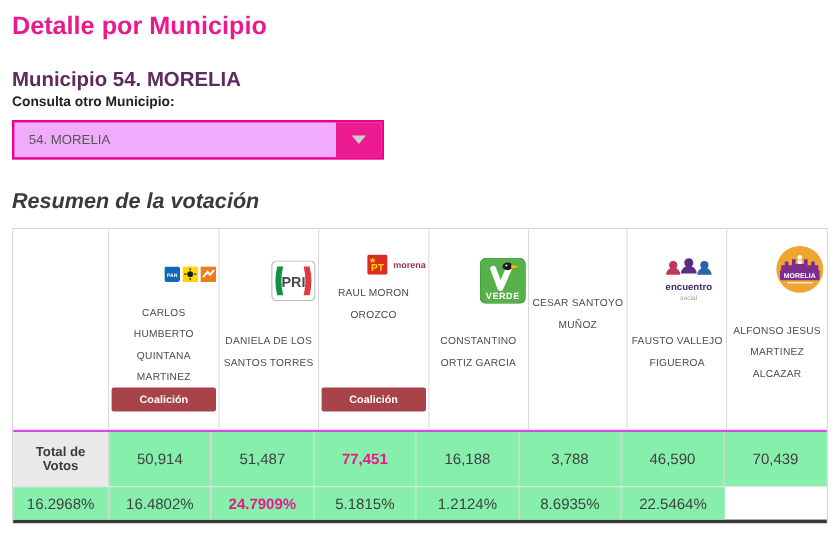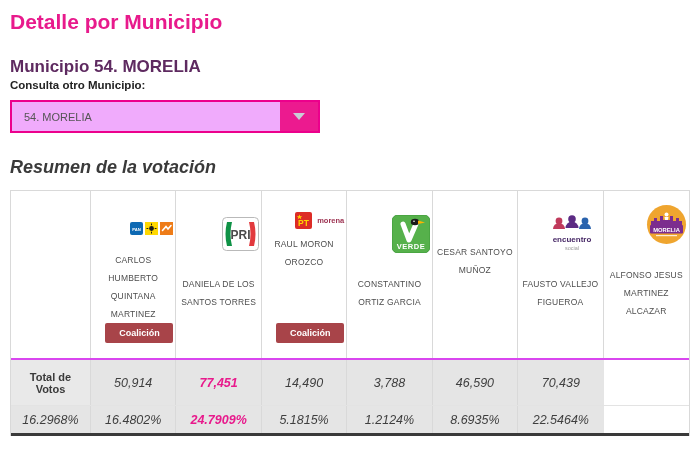--- a/index.html
+++ b/index.html
@@ -29,31 +29,31 @@
   .trow > div{border-right:1px solid #d9d9d9;}
   .trow > div:last-child{border-right:none;}
 
   .hcell{min-height:131px;box-sizing:border-box;display:flex;flex-direction:column;
     align-items:flex-end;text-align:center;padding:14px 2px 10px 2px;background:#fff;}
   .hcell.centered{justify-content:center;padding-top:4px;padding-bottom:32px;gap:18px;}
   .logo-box{height:46px;display:flex;align-items:center;justify-content:center;gap:2px;}
   .name{font-size:8.5px;color:#4d4d4d;line-height:18px;letter-spacing:.2px;}
   .coal-btn{margin-top:auto;margin-bottom:5px;background:#a84449;color:#fff;
     font-size:9px;font-weight:bold;font-family:"Liberation Sans",sans-serif;
-    padding:5px 0;width:68px;border:none;border-radius:2px;cursor:pointer;}
+    padding:5px 0;width:87px;border:none;border-radius:2px;cursor:pointer;}
   .morena-txt{font-size:7.5px;font-weight:bold;color:#9c3150;margin-left:3px;}
 
   .total-row{border-top:2px solid #d946ef;}
   .total-row > div{min-height:45px;}
   .pct-row{border-top:1px solid #e3e3e3;border-bottom:3px solid #3a3a3a;}
   .pct-row > div{min-height:27px;}
   .label-cell{background:#e9e9e9;display:flex;align-items:center;justify-content:center;
     text-align:center;font-size:11px;font-weight:bold;color:#3a3a3a;padding:2px 6px;box-sizing:border-box;}
-  .val-cell{background:#e5e5e5;display:flex;align-items:center;justify-content:center;
-    font-size:12.5px;color:#3f3f3f;font-style:italic;}
+  .val-cell{background:#86efac;display:flex;align-items:center;justify-content:center;
+    font-size:12.5px;color:#3f3f3f;}
   .hl{color:#e81a8c;font-weight:bold;}
 </style>
 </head>
 <body>
 
 <div class="page">
 
   <h1 class="title">Detalle por Municipio</h1>
   <h2 class="muni">Municipio 54. MORELIA</h2>
   <div class="consulta">Consulta otro Municipio:</div>
@@ -168,22 +168,23 @@
             <rect x="10" y="31" width="21" height="1.2" fill="#fff" opacity="0.8"></rect>
           </svg>
         </div>
         <div class="name">ALFONSO JESUS MARTINEZ ALCAZAR</div>
       </div>
     </div>
 
     <div class="trow total-row">
       <div class="label-cell">Total de Votos</div>
       <div class="val-cell">50,914</div>
+      <div class="val-cell">51,487</div>
       <div class="val-cell hl">77,451</div>
-      <div class="val-cell">14,490</div>
+      <div class="val-cell">16,188</div>
       <div class="val-cell">3,788</div>
       <div class="val-cell">46,590</div>
       <div class="val-cell">70,439</div>
     </div>
 
     <div class="trow pct-row">
       <div class="val-cell">16.2968%</div>
       <div class="val-cell">16.4802%</div>
       <div class="val-cell hl">24.7909%</div>
       <div class="val-cell">5.1815%</div>

